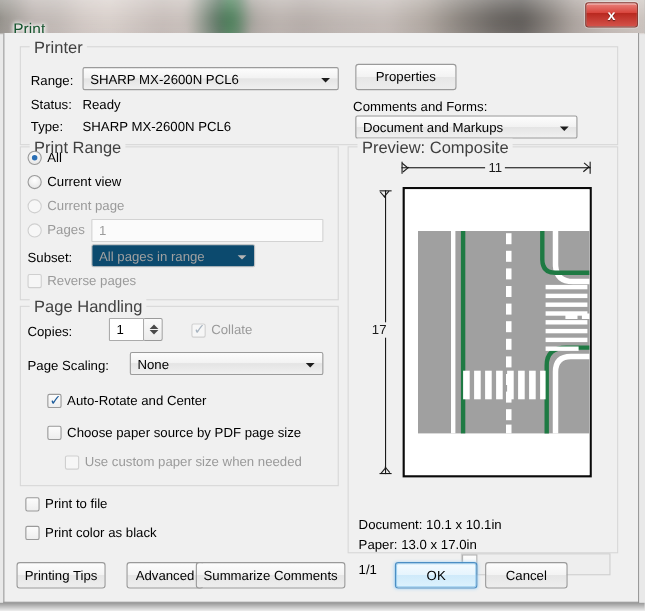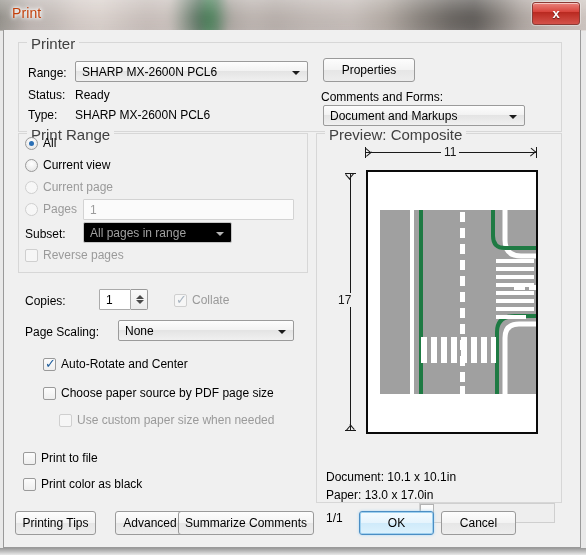--- a/index.html
+++ b/index.html
@@ -23,21 +23,21 @@
         #a29890 66%, #6e6760 72%, #4a4540 77%, #3d3935 81%,
         #6b645e 85%, #9d938d 89%, #b9aea8 94%, #c6bcb6 100%);
     border-bottom:1px solid rgba(255,255,255,.25);
   }
   .glass-blur{
     position:absolute;left:0;top:0;width:586px;height:30px;
     backdrop-filter:blur(6px);
     background:linear-gradient(to bottom,rgba(255,255,255,.18),rgba(255,255,255,.02));
   }
   .title-text{
-    position:absolute;left:12px;top:5px;font-size:14px;color:#c2410c;
+    position:absolute;left:12px;top:18px;font-size:14px;color:#14532d;
     text-shadow:0 0 4px #fff,0 0 6px #fff,0 0 3px #fff;letter-spacing:.1px;
   }
   .close-btn{
     position:absolute;right:6px;top:2px;width:46px;height:21px;
     border:1px solid #8c3a34;border-radius:3px;
     background:linear-gradient(to bottom,#e9837c 0%,#d8443c 42%,#b92920 44%,#d4524a 100%);
     box-shadow:inset 0 1px 0 rgba(255,255,255,.55), 0 0 0 1px rgba(255,255,255,.35);
     cursor:pointer;
   }
   .close-x{
@@ -65,21 +65,21 @@
   .lbl.dim{color:#9a9a9a;}
   .combo{
     position:absolute;box-sizing:border-box;height:21px;
     border:1px solid #9b9b9b;border-radius:2px;
     background:linear-gradient(to bottom,#fdfdfd 0%,#f2f2f2 48%,#e4e4e4 50%,#f0f0f0 100%);
     cursor:pointer;
   }
   .combo .ctext{position:absolute;left:6px;top:3px;font-size:12px;color:#000;white-space:nowrap;}
   .combo .carrow{position:absolute;right:7px;top:9px;width:0;height:0;
     border-left:4px solid transparent;border-right:4px solid transparent;border-top:4px solid #1c1c1c;}
-  .combo.dis{background:#000000;border-color:#c6c6c6;}
+  .combo.dis{background:#0c4a6e;border-color:#c6c6c6;}
   .combo.dis .ctext{color:#a0a0a0;}
   .combo.dis .carrow{border-top-color:#b4b4b4;}
   .txtbox{
     position:absolute;box-sizing:border-box;height:21px;background:#fff;
     border:1px solid #ababab;border-radius:1px;
   }
   .txtbox .tv{position:absolute;left:6px;top:3px;font-size:12px;color:#000;}
   .txtbox.dis{background:#fbfbfb;border-color:#d3d3d3;}
   .txtbox.dis .tv{color:#9b9b9b;}
   .btn{
@@ -184,20 +184,23 @@
 
     <div class="lbl" style="left:21px;top:197px;">Subset:</div>
     <div class="combo dis" style="left:79px;top:192px;width:149px;">
       <div class="ctext">All pages in range</div>
       <div class="carrow"></div>
     </div>
 
     <div class="cb dis" style="left:21px;top:219px;"></div>
     <div class="lbl dim" style="left:39px;top:218px;">Reverse pages</div>
 
+    <div class="grp" style="left:14px;top:248px;width:290px;height:164px;">
+      <div class="grp-legend">Page Handling</div>
+    </div>
     <div class="lbl" style="left:21px;top:264px;">Copies:</div>
     <div class="txtbox" style="left:95px;top:259px;width:32px;">
       <div class="tv">1</div>
     </div>
     <div class="spin" style="left:127px;top:259px;">
       <div class="up"></div>
       <div class="dn"></div>
     </div>
     <div class="cb dis" style="left:170px;top:264px;">
       <div class="tick">✓</div>

